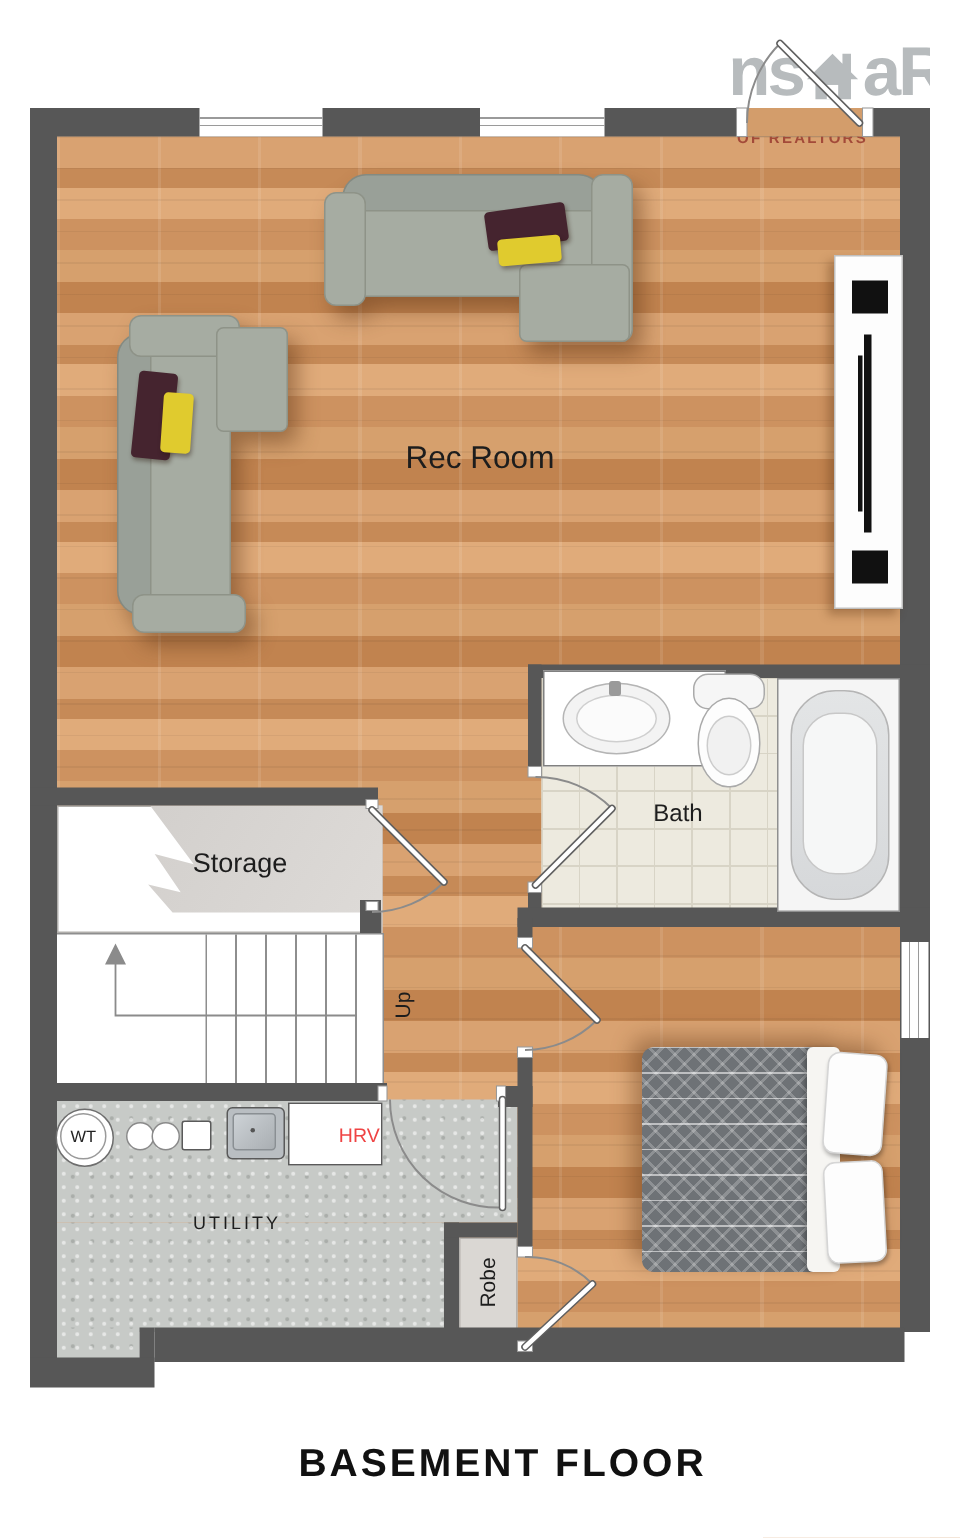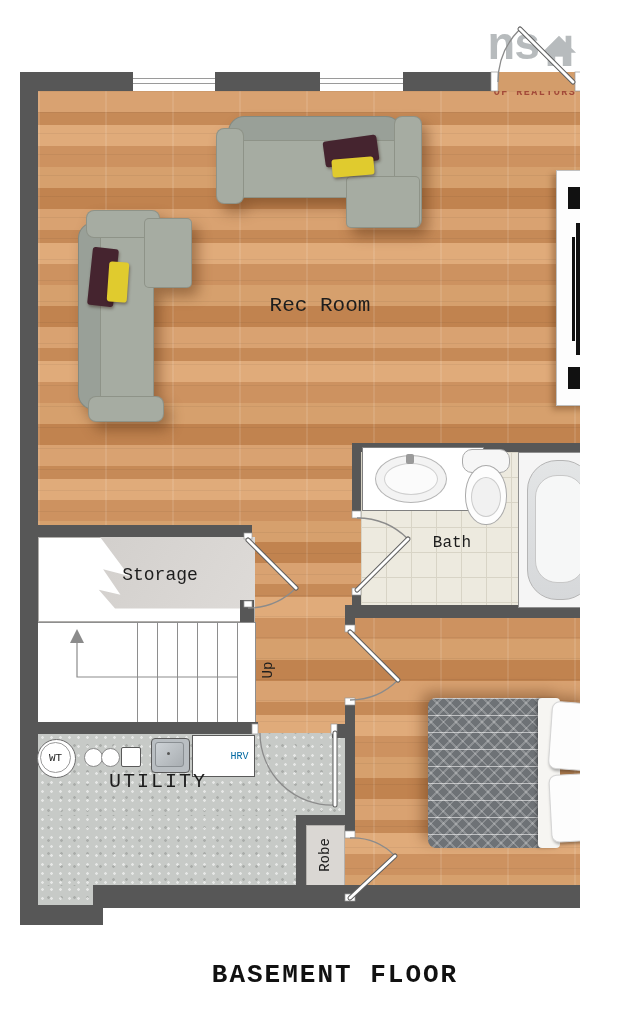--- a/index.html
+++ b/index.html
@@ -1,17 +1,17 @@
 <!DOCTYPE html>
 <html><head>
 <meta charset="utf-8">
 <style>
   html,body{margin:0;padding:0;background:#fff;}
   #canvas{position:relative;width:580px;height:1025px;background:#fff;overflow:hidden;
-          font-family:Liberation Mono, monospace;}
+          font-family:Liberation Sans, sans-serif;padding-left:40px;}
   .abs{position:absolute;}
   
   .wood{background-color:#d09a67;
     background-image:
       repeating-linear-gradient(180deg, rgba(0,0,0,0.05) 0 1px, rgba(0,0,0,0) 1px 21px),
       repeating-linear-gradient(90deg, rgba(255,255,255,0.10) 0 2px, rgba(255,255,255,0) 2px 67px),
       repeating-linear-gradient(180deg, #d9a271 0 21px, #c68a57 21px 34px, #e0ab7a 34px 55px, #cd9260 55px 76px, #d6a06d 76px 97px, #c1834f 97px 118px);}
   .tile{background-color:#edeadf;
     background-image:
       repeating-linear-gradient(90deg, #d8d4c6 0 1px, transparent 1px 25px),
@@ -162,27 +162,27 @@
                 display:flex;align-items:center;justify-content:center;font-size:11px;color:#222;">WT</div>
   </div>
   <div class="abs" style="left:84px;top:748px;width:17px;height:17px;background:#fff;border:1.5px solid #8a8a8a;border-radius:50%;z-index:40;"></div>
   <div class="abs" style="left:101px;top:748px;width:17px;height:17px;background:#fff;border:1.5px solid #8a8a8a;border-radius:50%;z-index:40;"></div>
   <div class="abs" style="left:121px;top:747px;width:18px;height:18px;background:#fff;border:1.5px solid #5a5a5a;border-radius:2px;z-index:40;"></div>
   <div class="abs" style="left:151px;top:738px;width:37px;height:33px;background:#b9bec2;border:1.5px solid #5a5a5a;border-radius:4px;z-index:40;">
     <div style="position:absolute;left:3px;top:3px;width:27px;height:23px;background:linear-gradient(135deg,#cdd2d6,#a9aeb2);border:1px solid #8a8f93;border-radius:3px;"></div>
     <div style="position:absolute;left:15px;top:13px;width:3px;height:3px;background:#555;border-radius:50%;"></div>
   </div>
   <div class="abs" style="left:192px;top:735px;width:61px;height:40px;background:#fff;border:1.5px solid #5a5a5a;z-index:40;display:flex;align-items:center;justify-content:center;">
-    <span style="font-size:10px;color:#0369a1;margin-left:32px;">HRV</span>
+    <span style="font-size:13px;color:#ef4444;margin-left:32px;">HRV</span>
   </div>
 
   <div class="abs room-label" style="left:95px;top:565px;width:130px;font-size:18px;">Storage</div>
   <div class="abs room-label" style="left:230px;top:294px;width:180px;font-size:21px;">Rec Room</div>
   <div class="abs room-label" style="left:402px;top:534px;width:100px;font-size:16px;">Bath</div>
-  <div class="abs room-label" style="left:78px;top:770px;width:160px;font-size:20px;letter-spacing:2px;">UTILITY</div>
+  <div class="abs room-label" style="left:78px;top:808px;width:160px;font-size:12px;letter-spacing:2px;">UTILITY</div>
   <div class="abs room-label label-rot" style="left:246px;top:662px;width:44px;font-size:14px;">Up</div>
   <div class="abs room-label label-rot" style="left:303px;top:847px;width:44px;font-size:14px;">Robe</div>
 
   <svg id="doors" width="640" height="1025" viewBox="0 0 640 1025">
 
     <g fill="#ffffff" stroke="#999999" stroke-width="0.7">
       <rect x="491" y="72" width="7" height="19"></rect>
         <rect x="575" y="72" width="7" height="19"></rect>
       <rect x="244" y="533" width="8" height="6"></rect>
         <rect x="244" y="601" width="8" height="6"></rect>

